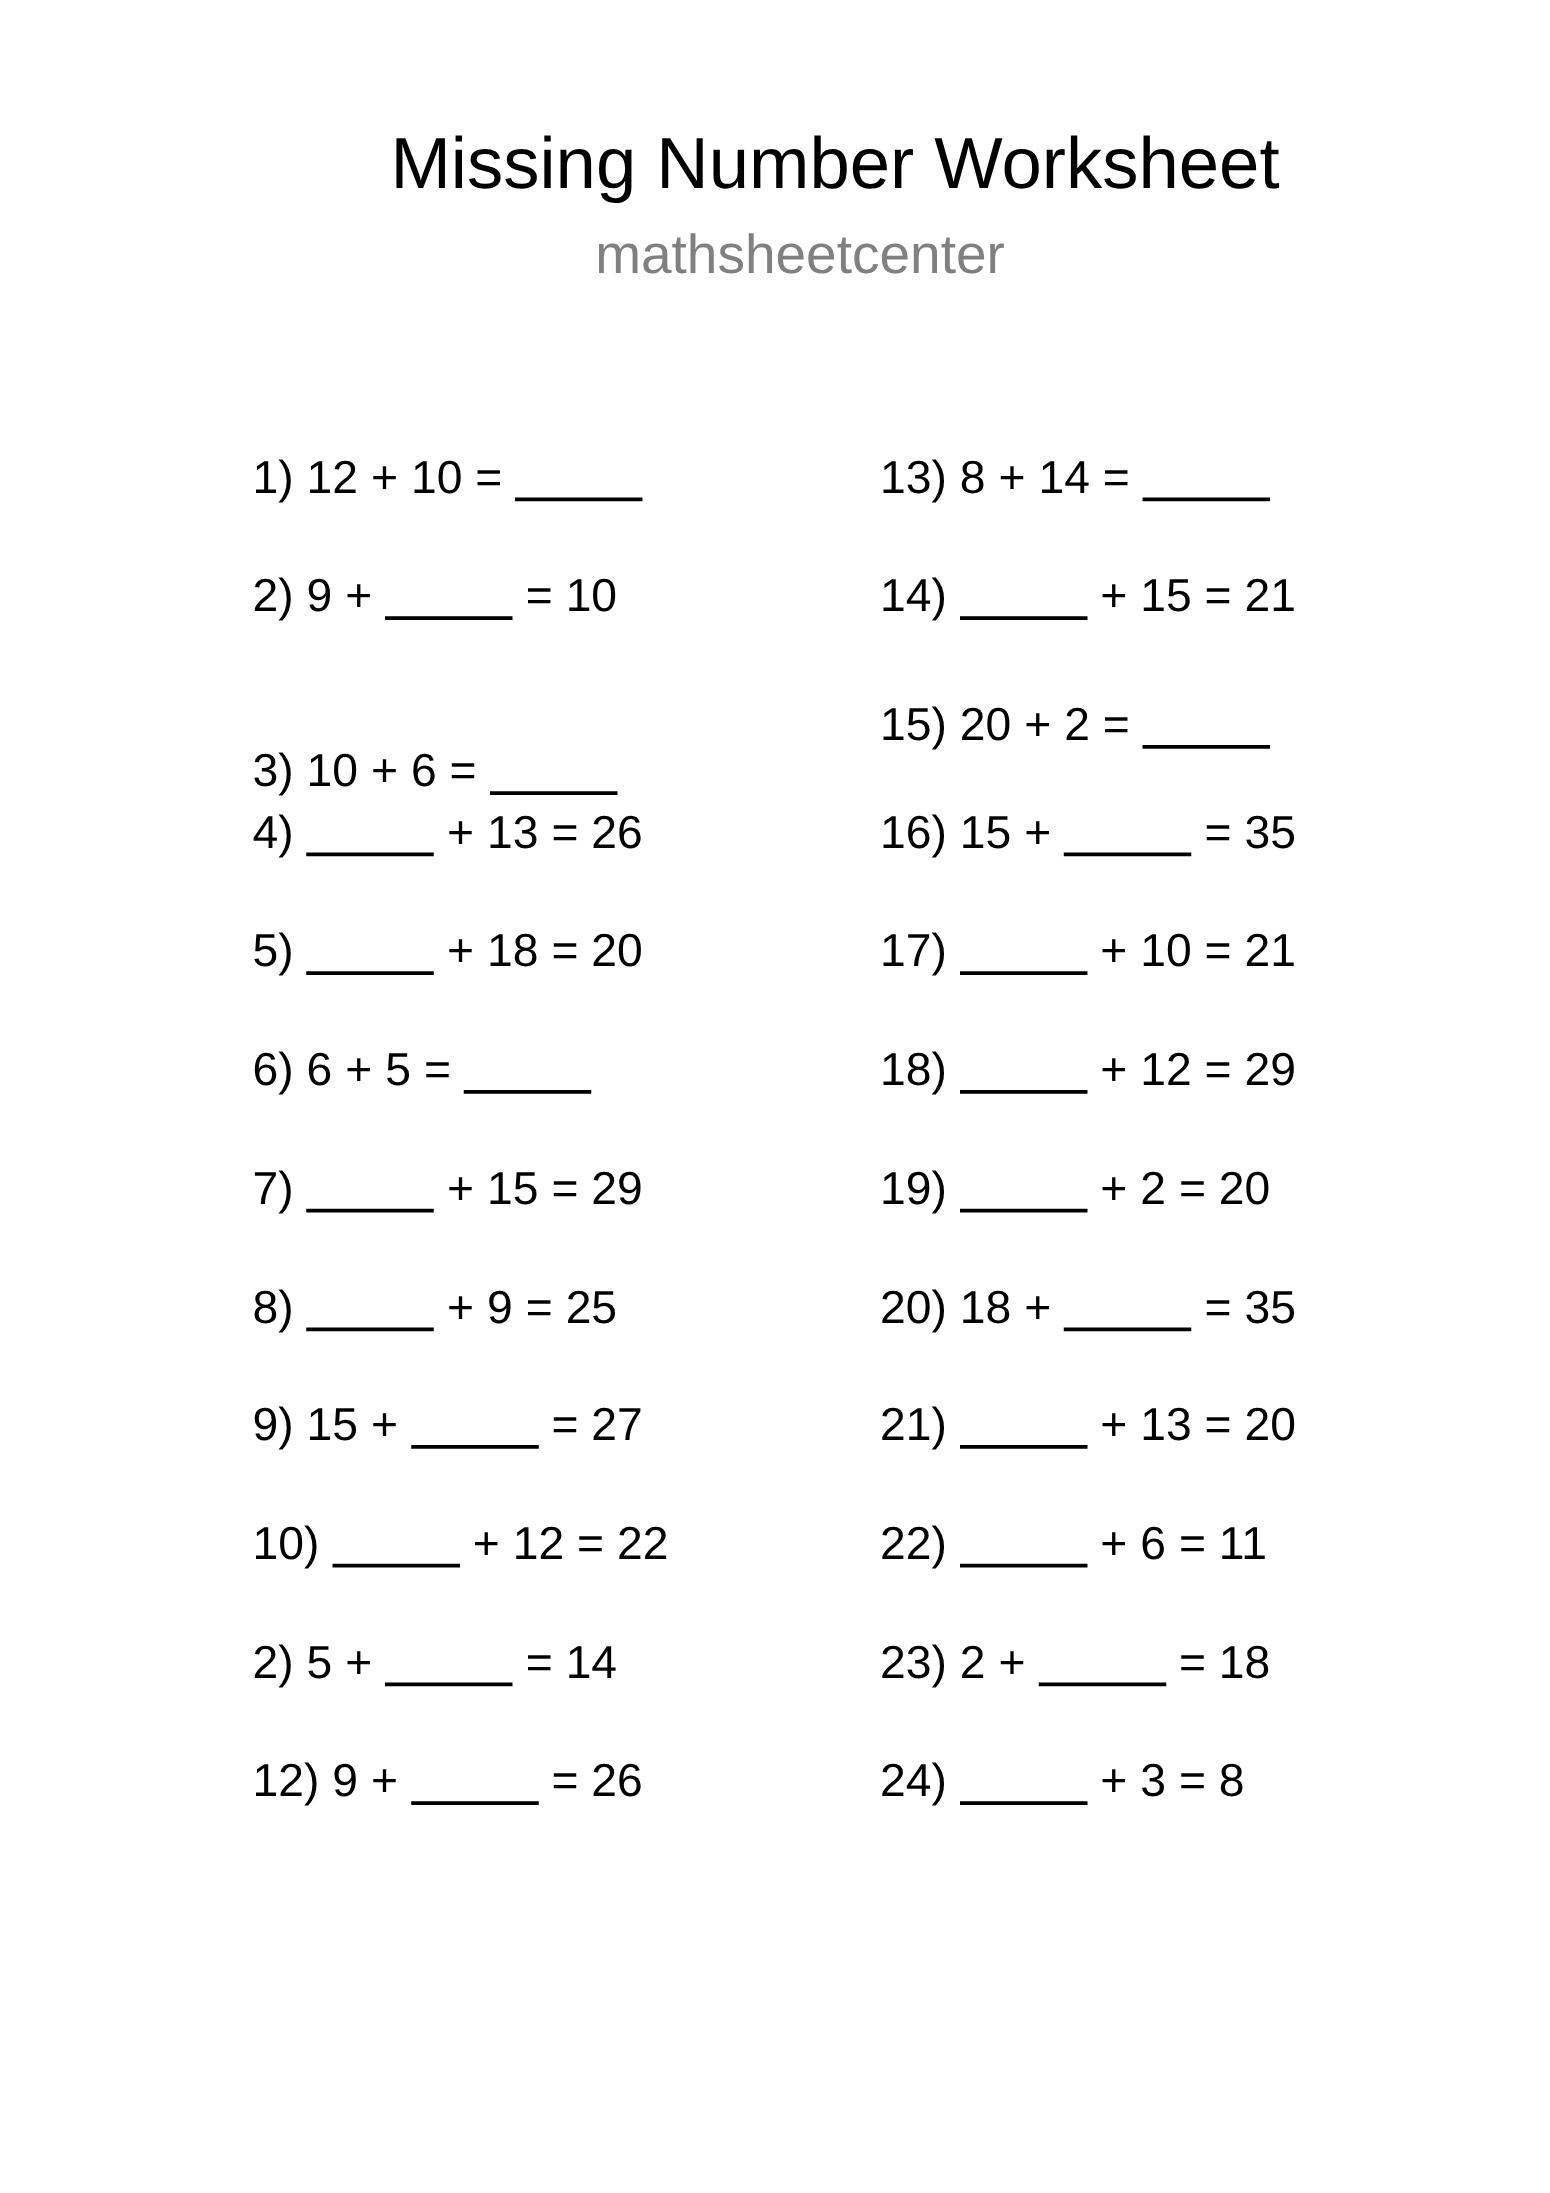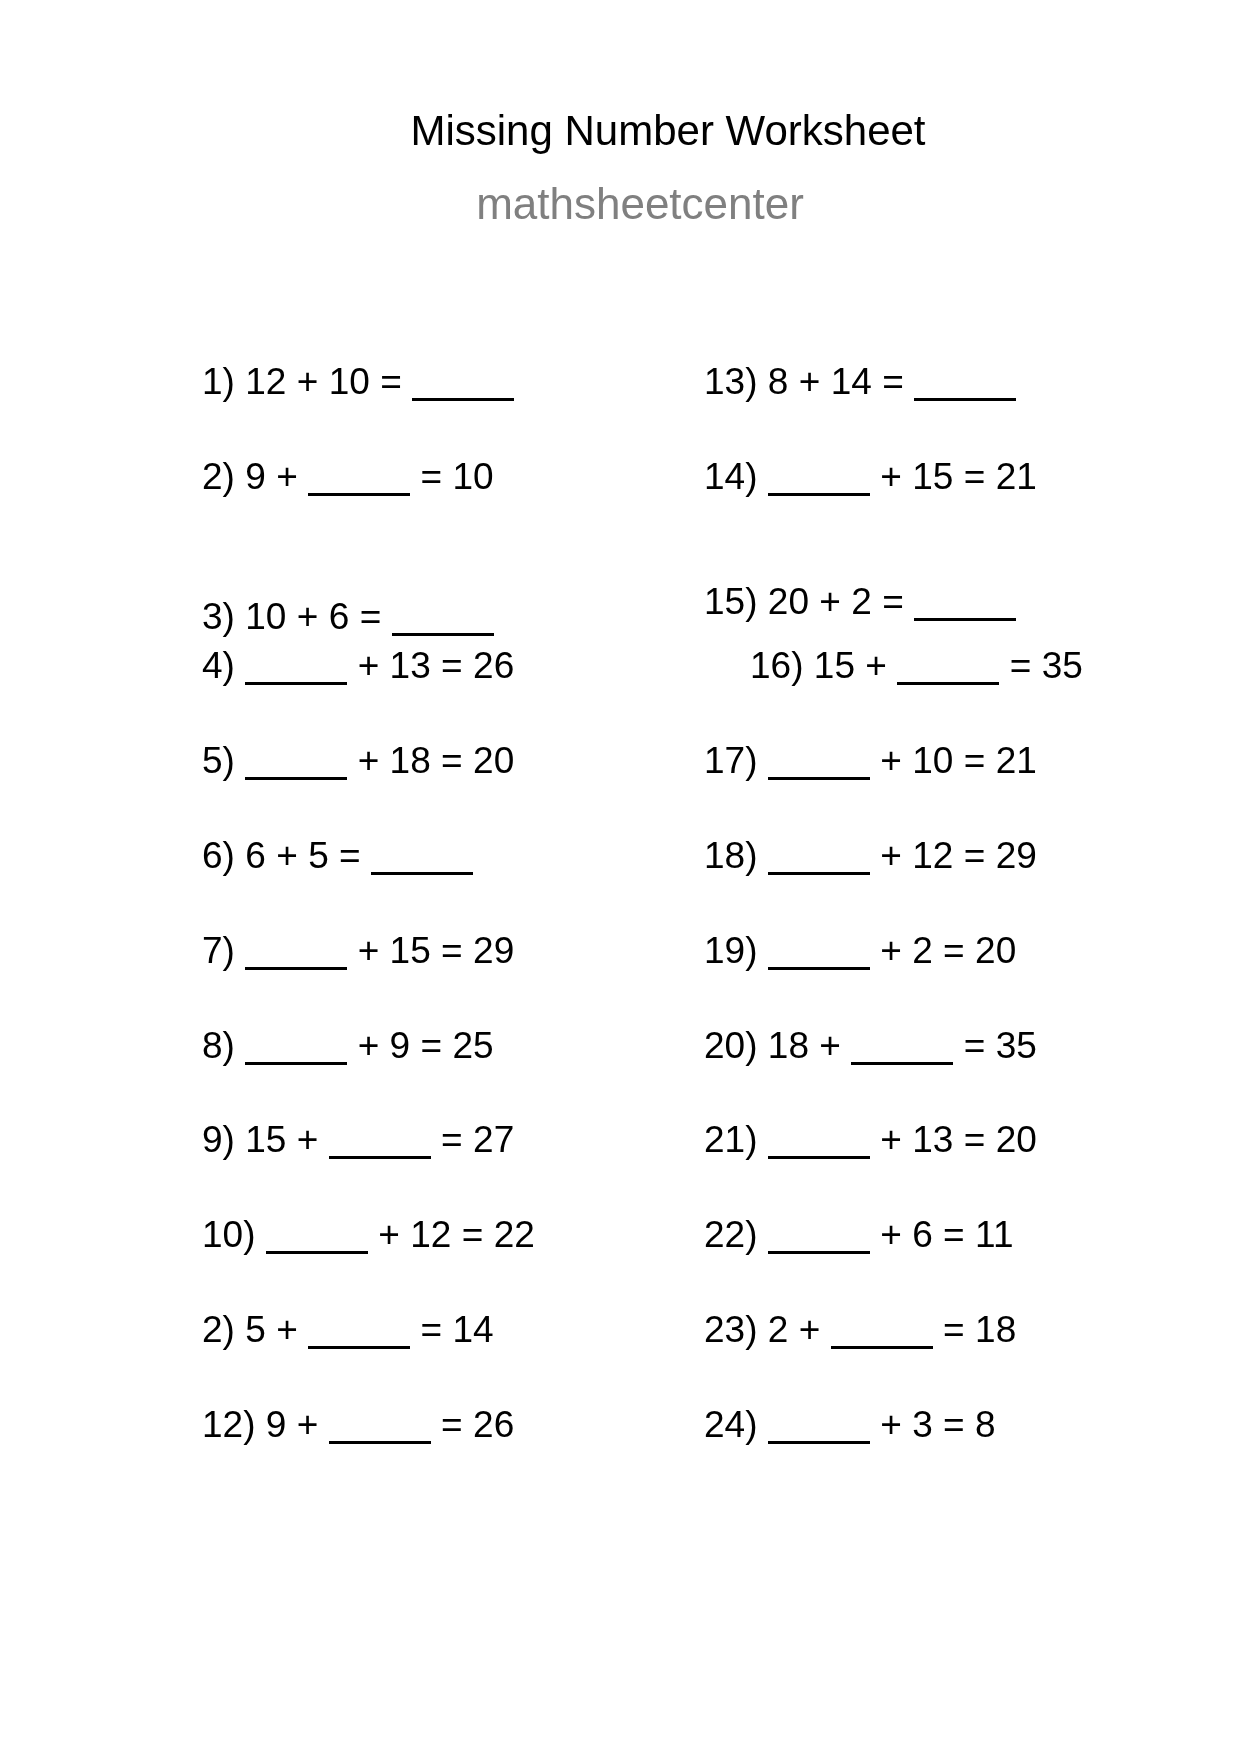--- a/index.html
+++ b/index.html
@@ -16,21 +16,21 @@
       color: #000000;
     }
     .title {
       position: absolute;
       left: 0;
       width: 1240px;
       top: 96px;
       padding-left: 96px;
       box-sizing: border-box;
       text-align: center;
-      font-size: 42px;
+      font-size: 58px;
       line-height: 70px;
       white-space: nowrap;
     }
     .subtitle {
       position: absolute;
       left: 0;
       width: 1240px;
       top: 178px;
       padding-left: 40px;
       box-sizing: border-box;
@@ -78,22 +78,22 @@
     <div class="problem" style="top: 925.8px;"><span>7)</span><span class="sp"></span><span class="blank"></span><span class="sp"></span><span>+</span><span class="sp"></span><span>15</span><span class="sp"></span><span>=</span><span class="sp"></span><span>29</span></div>
     <div class="problem" style="top: 1020.6px;"><span>8)</span><span class="sp"></span><span class="blank"></span><span class="sp"></span><span>+</span><span class="sp"></span><span>9</span><span class="sp"></span><span>=</span><span class="sp"></span><span>25</span></div>
     <div class="problem" style="top: 1115.4px;"><span>9)</span><span class="sp"></span><span>15</span><span class="sp"></span><span>+</span><span class="sp"></span><span class="blank"></span><span class="sp"></span><span>=</span><span class="sp"></span><span>27</span></div>
     <div class="problem" style="top: 1210.2px;"><span>10)</span><span class="sp"></span><span class="blank"></span><span class="sp"></span><span>+</span><span class="sp"></span><span>12</span><span class="sp"></span><span>=</span><span class="sp"></span><span>22</span></div>
     <div class="problem" style="top: 1305px;"><span>2)</span><span class="sp"></span><span>5</span><span class="sp"></span><span>+</span><span class="sp"></span><span class="blank"></span><span class="sp"></span><span>=</span><span class="sp"></span><span>14</span></div>
     <div class="problem" style="top: 1399.8px;"><span>12)</span><span class="sp"></span><span>9</span><span class="sp"></span><span>+</span><span class="sp"></span><span class="blank"></span><span class="sp"></span><span>=</span><span class="sp"></span><span>26</span></div>
   </div>
 <div class="column col-right" id="col-right">
     <div class="problem" style="top: 357px;"><span>13)</span><span class="sp"></span><span>8</span><span class="sp"></span><span>+</span><span class="sp"></span><span>14</span><span class="sp"></span><span>=</span><span class="sp"></span><span class="blank"></span></div>
     <div class="problem" style="top: 451.8px;"><span>14)</span><span class="sp"></span><span class="blank"></span><span class="sp"></span><span>+</span><span class="sp"></span><span>15</span><span class="sp"></span><span>=</span><span class="sp"></span><span>21</span></div>
-    <div class="problem" style="top: 577px;"><span>15)</span><span class="sp"></span><span>20</span><span class="sp"></span><span>+</span><span class="sp"></span><span>2</span><span class="sp"></span><span>=</span><span class="sp"></span><span class="blank"></span></div>
-    <div class="problem" style="top: 641.4px; margin-left: 46px;"><span>16)</span><span class="sp"></span><span>15</span><span class="sp"></span><span>+</span><span class="sp"></span><span class="blank"></span><span class="sp"></span><span>=</span><span class="sp"></span><span>35</span></div>
+    <div class="problem" style="top: 555px;"><span>15)</span><span class="sp"></span><span>20</span><span class="sp"></span><span>+</span><span class="sp"></span><span>2</span><span class="sp"></span><span>=</span><span class="sp"></span><span class="blank"></span></div>
+    <div class="problem" style="top: 641.4px;"><span>16)</span><span class="sp"></span><span>15</span><span class="sp"></span><span>+</span><span class="sp"></span><span class="blank"></span><span class="sp"></span><span>=</span><span class="sp"></span><span>35</span></div>
     <div class="problem" style="top: 736.2px;"><span>17)</span><span class="sp"></span><span class="blank"></span><span class="sp"></span><span>+</span><span class="sp"></span><span>10</span><span class="sp"></span><span>=</span><span class="sp"></span><span>21</span></div>
     <div class="problem" style="top: 831px;"><span>18)</span><span class="sp"></span><span class="blank"></span><span class="sp"></span><span>+</span><span class="sp"></span><span>12</span><span class="sp"></span><span>=</span><span class="sp"></span><span>29</span></div>
     <div class="problem" style="top: 925.8px;"><span>19)</span><span class="sp"></span><span class="blank"></span><span class="sp"></span><span>+</span><span class="sp"></span><span>2</span><span class="sp"></span><span>=</span><span class="sp"></span><span>20</span></div>
     <div class="problem" style="top: 1020.6px;"><span>20)</span><span class="sp"></span><span>18</span><span class="sp"></span><span>+</span><span class="sp"></span><span class="blank"></span><span class="sp"></span><span>=</span><span class="sp"></span><span>35</span></div>
     <div class="problem" style="top: 1115.4px;"><span>21)</span><span class="sp"></span><span class="blank"></span><span class="sp"></span><span>+</span><span class="sp"></span><span>13</span><span class="sp"></span><span>=</span><span class="sp"></span><span>20</span></div>
     <div class="problem" style="top: 1210.2px;"><span>22)</span><span class="sp"></span><span class="blank"></span><span class="sp"></span><span>+</span><span class="sp"></span><span>6</span><span class="sp"></span><span>=</span><span class="sp"></span><span>11</span></div>
     <div class="problem" style="top: 1305px;"><span>23)</span><span class="sp"></span><span>2</span><span class="sp"></span><span>+</span><span class="sp"></span><span class="blank"></span><span class="sp"></span><span>=</span><span class="sp"></span><span>18</span></div>
     <div class="problem" style="top: 1399.8px;"><span>24)</span><span class="sp"></span><span class="blank"></span><span class="sp"></span><span>+</span><span class="sp"></span><span>3</span><span class="sp"></span><span>=</span><span class="sp"></span><span>8</span></div>
   </div>
 

